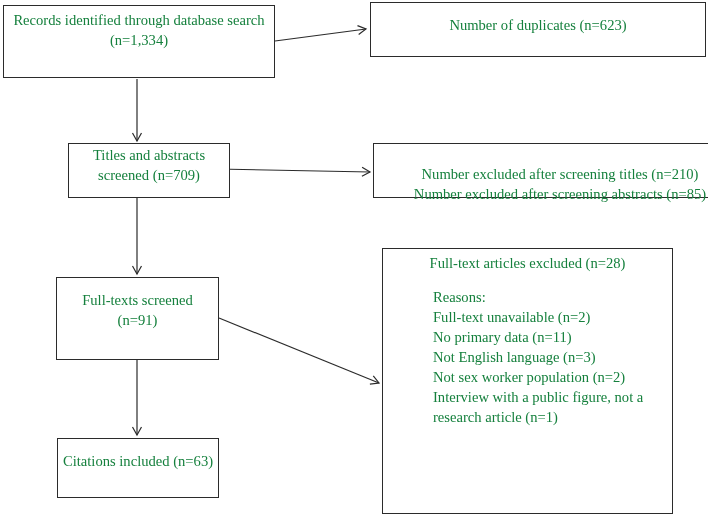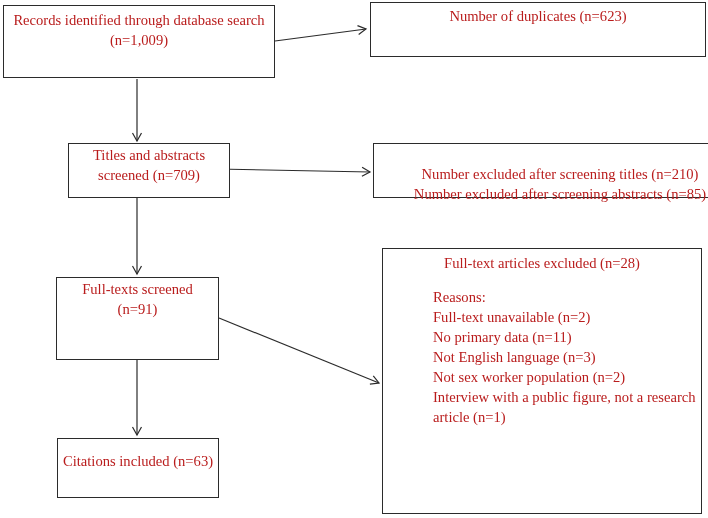--- a/index.html
+++ b/index.html
@@ -4,44 +4,44 @@
 <style>
   html, body { margin: 0; padding: 0; background: #ffffff; }
   .canvas {
     position: relative;
     width: 708px;
     height: 518px;
     background: #ffffff;
     font-family: "Liberation Serif", "DejaVu Serif", serif;
     font-size: 14.6px;
     line-height: 20px;
-    color: #b91c1c;
+    color: #15803d;
     overflow: hidden;
   }
   .box {
     position: absolute;
     box-sizing: border-box;
     border: 1px solid #2b2b2b;
     background: #ffffff;
   }
   .center { text-align: center; }
   .arrows {
     position: absolute;
     left: 0; top: 0;
     width: 708px; height: 518px;
     pointer-events: none;
   }
 
   
   #box-records      { left: 3px;   top: 5px;   width: 272px; height: 73px;  padding-top: 4px; }
-  #box-duplicates   { left: 370px; top: 2px;   width: 336px; height: 55px;  padding-top: 3px; }
+  #box-duplicates   { left: 370px; top: 2px;   width: 336px; height: 55px;  padding-top: 12px; }
   #box-ta-screened  { left: 68px;  top: 143px; width: 162px; height: 55px;  padding-top: 1px; }
   #box-scr-excluded { left: 373px; top: 143px; width: 374px; height: 55px;  padding-top: 20px; }
-  #box-ft-screened  { left: 56px;  top: 277px; width: 163px; height: 83px;  padding-top: 1px; }
-  #box-ft-excluded  { left: 382px; top: 248px; width: 320px; height: 266px; }
+  #box-ft-screened  { left: 56px;  top: 277px; width: 163px; height: 83px;  padding-top: 12px; }
+  #box-ft-excluded  { left: 382px; top: 248px; width: 291px; height: 266px; }
   #box-included     { left: 57px;  top: 438px; width: 162px; height: 60px;  padding-top: 12px; }
 
   .ftx-title { text-align: center; padding-top: 4px; }
   .ftx-body  { margin-top: 14px; padding-left: 50px; padding-right: 1px; }
 </style>
 </head>
 <body>
 
 <div class="canvas">
 
@@ -54,21 +54,21 @@
     <line x1="275" y1="41" x2="366" y2="29" stroke="#2b2b2b" stroke-width="1.2" marker-end="url(#ah)"></line>
     <line x1="137" y1="79" x2="137" y2="141" stroke="#2b2b2b" stroke-width="1.2" marker-end="url(#ah)"></line>
     <line x1="217" y1="169" x2="370" y2="172" stroke="#2b2b2b" stroke-width="1.2" marker-end="url(#ah)"></line>
     <line x1="137" y1="198" x2="137" y2="274" stroke="#2b2b2b" stroke-width="1.2" marker-end="url(#ah)"></line>
     <line x1="219" y1="318" x2="379" y2="383" stroke="#2b2b2b" stroke-width="1.2" marker-end="url(#ah)"></line>
     <line x1="137" y1="360" x2="137" y2="435" stroke="#2b2b2b" stroke-width="1.2" marker-end="url(#ah)"></line>
   </svg>
 
   <div id="box-records" class="box center">
     <div>Records identified through database search</div>
-    <div>(n=1,009)</div>
+    <div>(n=1,334)</div>
   </div>
 
   <div id="box-duplicates" class="box center">
     <div>Number of duplicates (n=623)</div>
   </div>
 
   <div id="box-ta-screened" class="box center">
     <div>Titles and abstracts</div>
     <div>screened (n=709)</div>
   </div>

